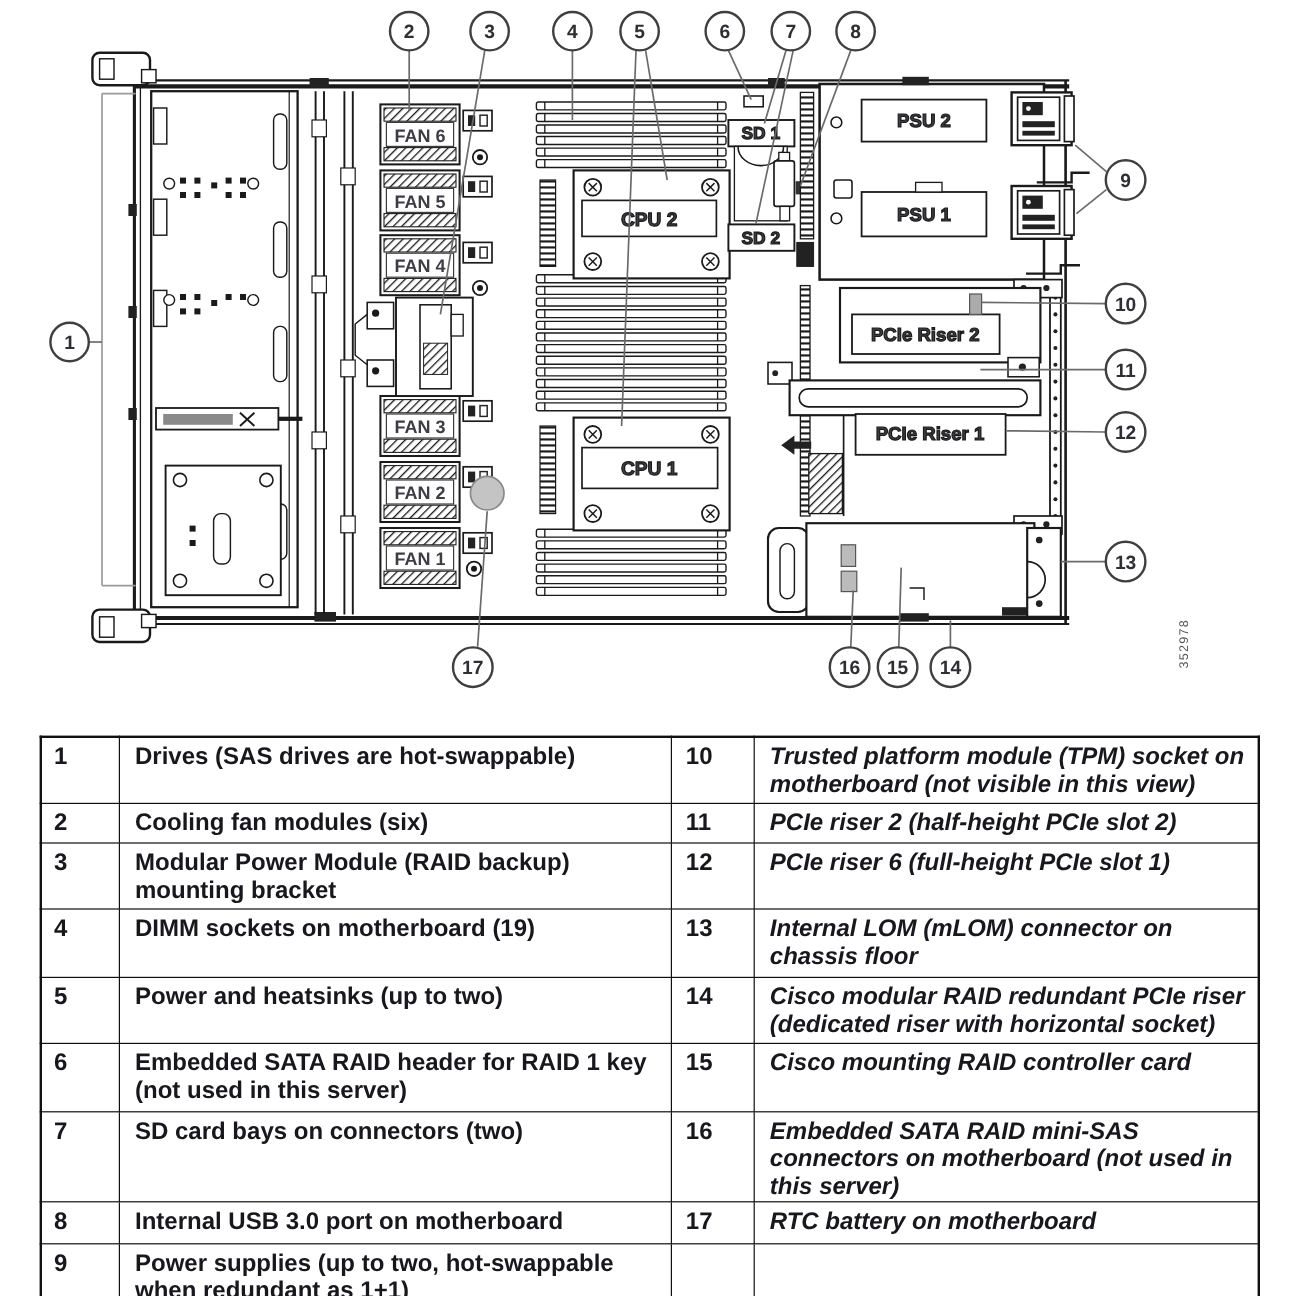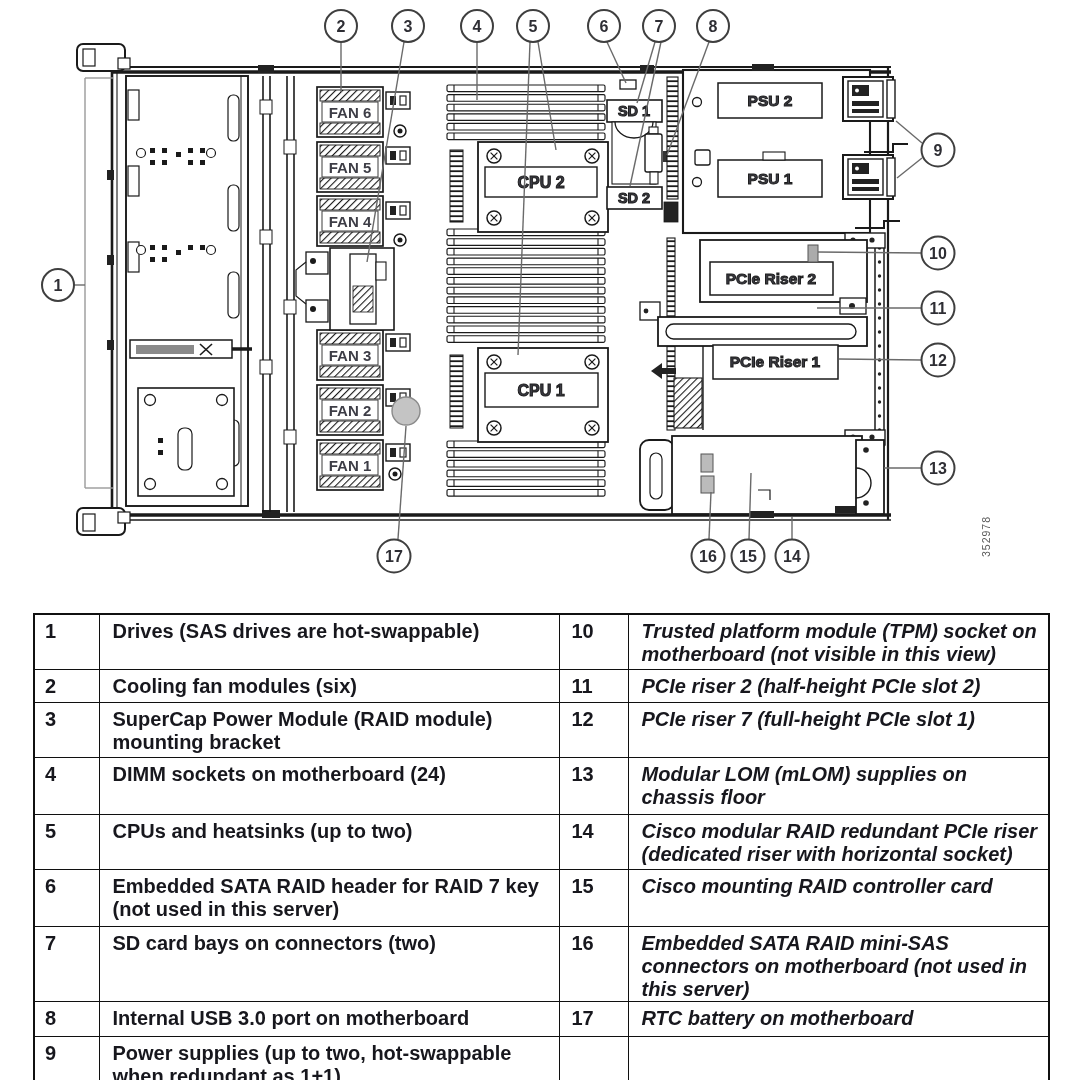--- a/index.html
+++ b/index.html
@@ -484,39 +484,39 @@
         <td class="desc2">Trusted platform module (TPM) socket on motherboard (not visible in this view)</td>
       </tr>
       <tr class="h33">
         <td class="num">2</td>
         <td class="desc">Cooling fan modules (six)</td>
         <td class="num2">11</td>
         <td class="desc2">PCIe riser 2 (half-height PCIe slot 2)</td>
       </tr>
       <tr class="h55">
         <td class="num">3</td>
-        <td class="desc">SuperCap Power Module (RAID module) mounting bracket</td>
+        <td class="desc">Modular Power Module (RAID backup) mounting bracket</td>
         <td class="num2">12</td>
-        <td class="desc2">PCIe riser 7 (full-height PCIe slot 1)</td>
+        <td class="desc2">PCIe riser 6 (full-height PCIe slot 1)</td>
       </tr>
       <tr class="h57">
         <td class="num">4</td>
-        <td class="desc">DIMM sockets on motherboard (24)</td>
+        <td class="desc">DIMM sockets on motherboard (19)</td>
         <td class="num2">13</td>
-        <td class="desc2">Modular LOM (mLOM) supplies on chassis floor</td>
+        <td class="desc2">Internal LOM (mLOM) connector on chassis floor</td>
       </tr>
       <tr class="h55">
         <td class="num">5</td>
-        <td class="desc">CPUs and heatsinks (up to two)</td>
+        <td class="desc">Power and heatsinks (up to two)</td>
         <td class="num2">14</td>
         <td class="desc2">Cisco modular RAID redundant PCIe riser (dedicated riser with horizontal socket)</td>
       </tr>
       <tr class="h57">
         <td class="num">6</td>
-        <td class="desc">Embedded SATA RAID header for RAID 7 key (not used in this server)</td>
+        <td class="desc">Embedded SATA RAID header for RAID 1 key (not used in this server)</td>
         <td class="num2">15</td>
         <td class="desc2">Cisco mounting RAID controller card</td>
       </tr>
       <tr class="h56">
         <td class="num">7</td>
         <td class="desc">SD card bays on connectors (two)</td>
         <td class="num2">16</td>
         <td class="desc2">Embedded SATA RAID mini-SAS connectors on motherboard (not used in this server)</td>
       </tr>
       <tr class="h35">

